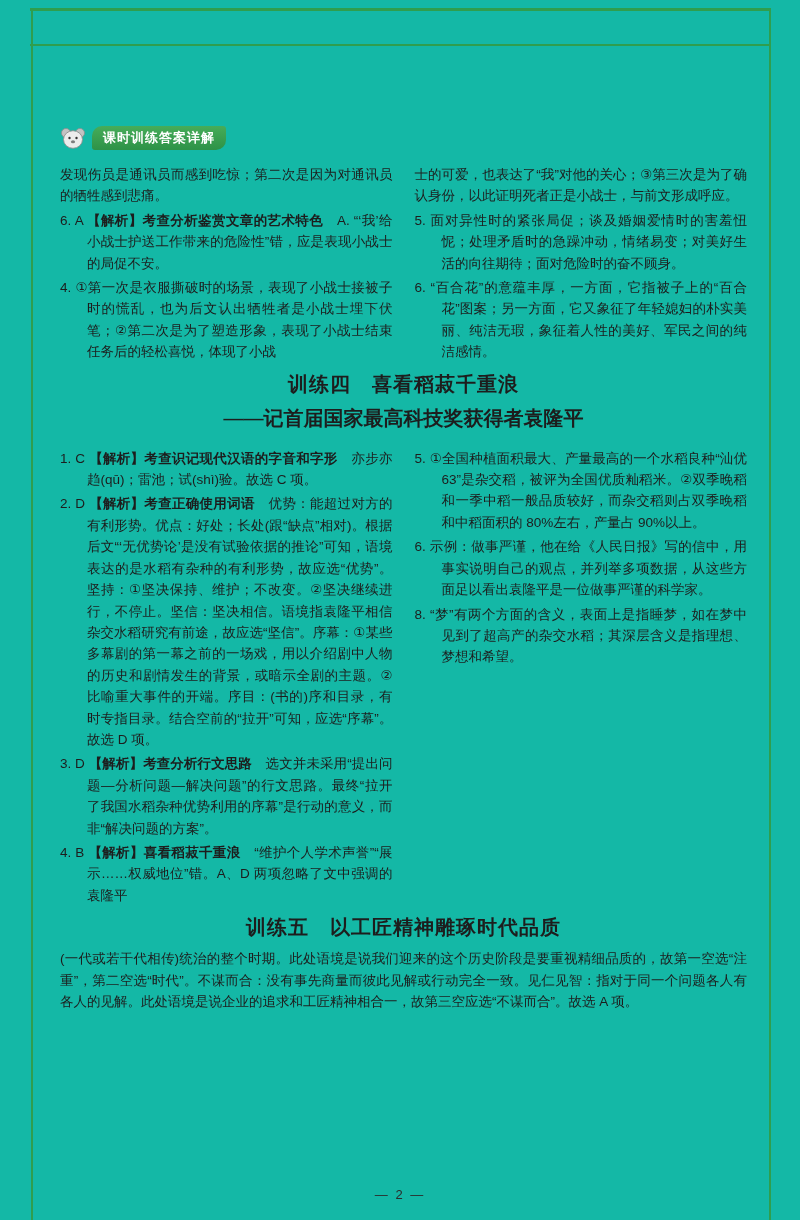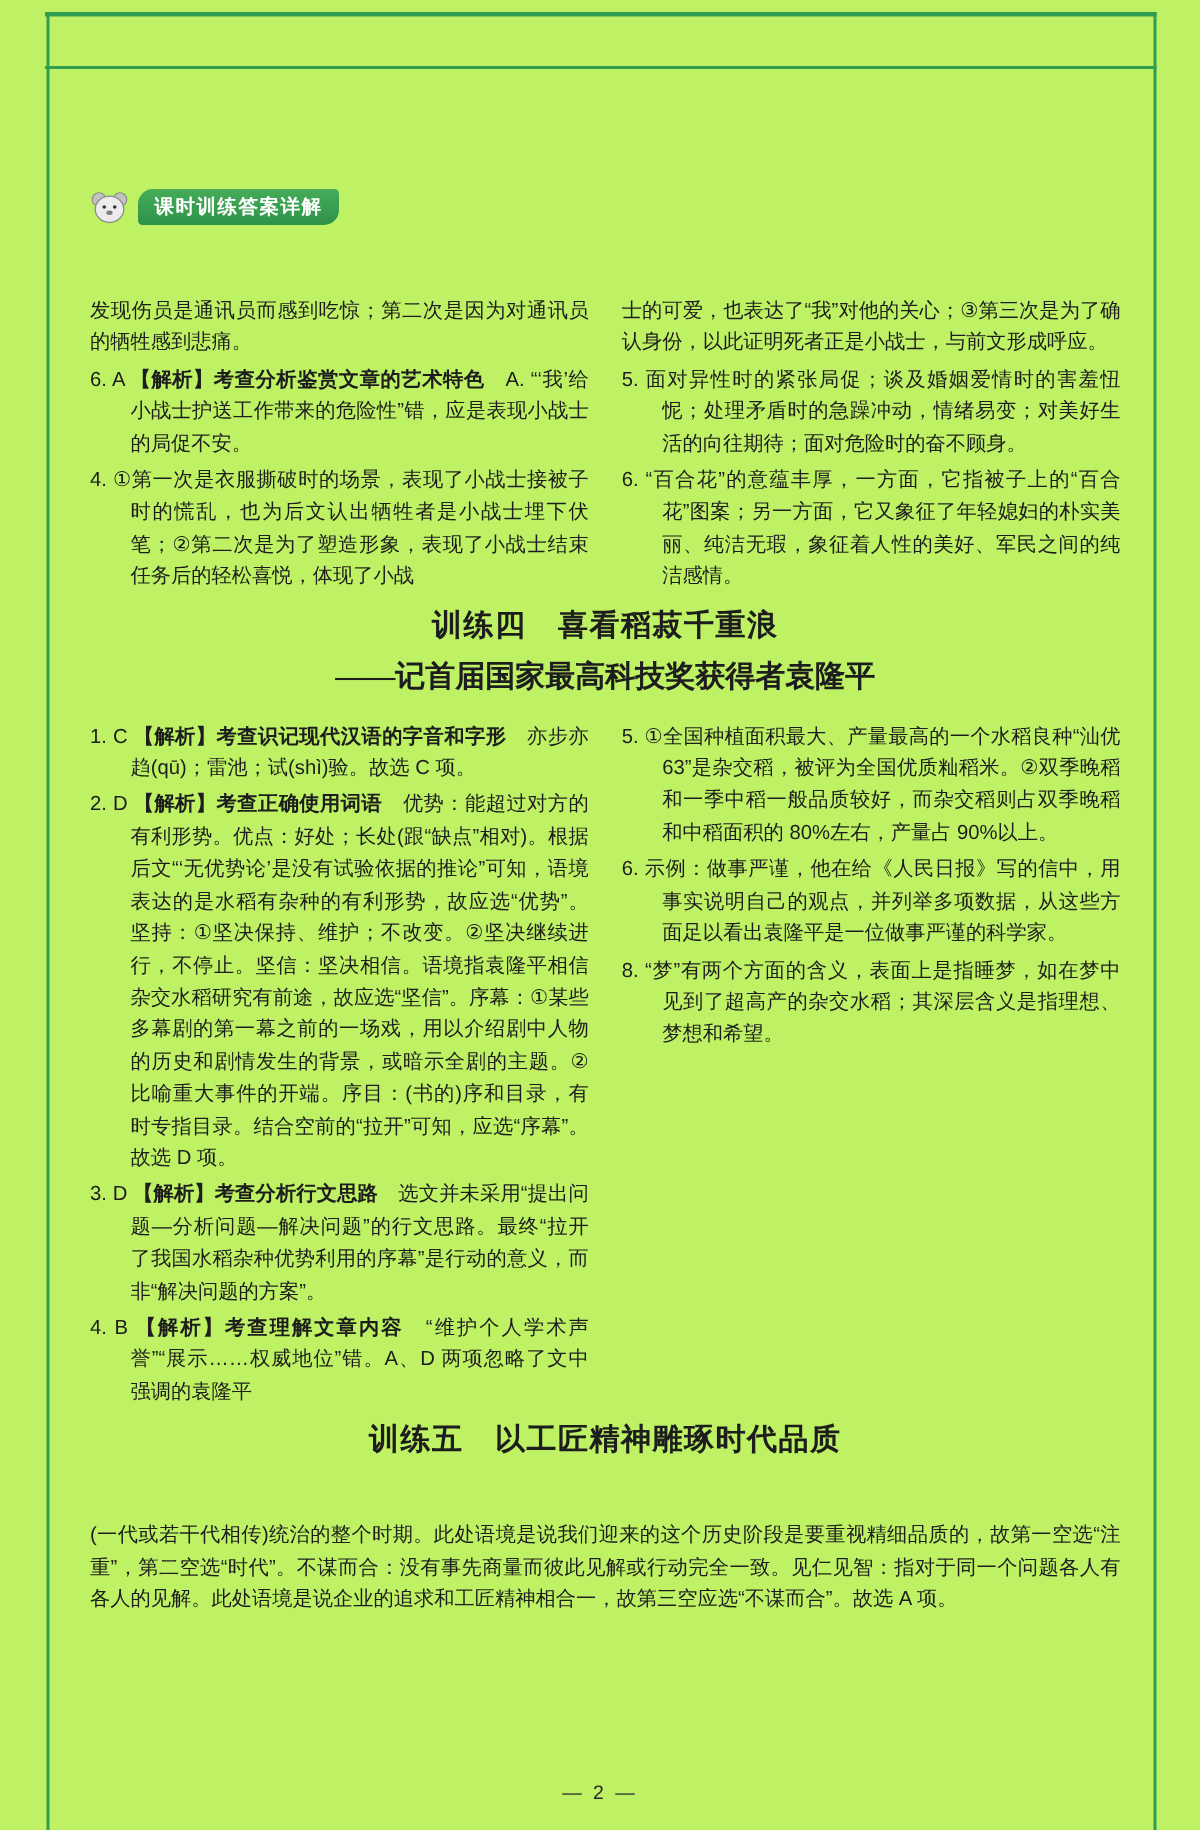--- a/index.html
+++ b/index.html
@@ -4,21 +4,21 @@
 <style>
   * { margin:0; padding:0; box-sizing:border-box; }
   html,body { width:800px; height:1220px; }
   body {
     position:relative;
     background:#fdfdfb;
     font-family:"Liberation Sans","DejaVu Sans",sans-serif;
     color:#1d1d1d;
     overflow:hidden;
   }
-  .page { position:absolute; inset:0; background:#bef264; }
+  .page { position:absolute; inset:0; background:#14b8a6; }
 
   
   .rule { position:absolute; background:#2f9e4e; }
   .rule-top-outer { left:30px; right:29px; top:8px;  height:3px; }
   .rule-top-inner { left:30px; right:29px; top:44px; height:2px; }
   .rule-left  { left:31px;  top:8px; bottom:0; width:2px; }
   .rule-right { right:29px; top:8px; bottom:0; width:2px; }
 
   .content { position:absolute; left:60px; right:53px; top:126px; }
 
@@ -32,21 +32,21 @@
 
   .cols { display:flex; gap:22px; }
   .col { flex:1; min-width:0; }
 
   .item {
     font-size:13.5px; line-height:21.4px;
     text-align:justify; text-justify:inter-ideograph;
     padding-left:27px; text-indent:-27px;
     margin-bottom:3px;
   }
-  .item.cont { padding-left:0; text-indent:0;margin-top:32px; }
+  .item.cont { padding-left:0; text-indent:0; }
   .item-num { }
   .item-tag { font-weight:bold; }
   .item-tag::after { content:"\3000"; font-weight:normal; }
 
   .sec-title {
     text-align:center; font-weight:bold; font-size:20px;
     letter-spacing:1px; margin:5px 0 7px;
   }
   .sec-subtitle {
     text-align:center; font-weight:bold; font-size:20px;
@@ -99,21 +99,21 @@
     </div>
 
     <div class="sec-title">训练四　喜看稻菽千重浪</div>
     <div class="sec-subtitle">——记首届国家最高科技奖获得者袁隆平</div>
 
     <div class="cols">
       <div class="col">
           <p class="item"><span class="item-num">1. C </span><span class="item-tag">【解析】考查识记现代汉语的字音和字形</span><span class="item-text">亦步亦趋(qū)；雷池；试(shì)验。故选 C 项。</span></p>
           <p class="item"><span class="item-num">2. D </span><span class="item-tag">【解析】考查正确使用词语</span><span class="item-text">优势：能超过对方的有利形势。优点：好处；长处(跟“缺点”相对)。根据后文“‘无优势论’是没有试验依据的推论”可知，语境表达的是水稻有杂种的有利形势，故应选“优势”。坚持：①坚决保持、维护；不改变。②坚决继续进行，不停止。坚信：坚决相信。语境指袁隆平相信杂交水稻研究有前途，故应选“坚信”。序幕：①某些多幕剧的第一幕之前的一场戏，用以介绍剧中人物的历史和剧情发生的背景，或暗示全剧的主题。②比喻重大事件的开端。序目：(书的)序和目录，有时专指目录。结合空前的“拉开”可知，应选“序幕”。故选 D 项。</span></p>
           <p class="item"><span class="item-num">3. D </span><span class="item-tag">【解析】考查分析行文思路</span><span class="item-text">选文并未采用“提出问题—分析问题—解决问题”的行文思路。最终“拉开了我国水稻杂种优势利用的序幕”是行动的意义，而非“解决问题的方案”。</span></p>
-          <p class="item"><span class="item-num">4. B </span><span class="item-tag">【解析】考查理解文章内容</span><span class="item-text">“维护个人学术声誉”“展示……权威地位”错。A、D 两项忽略了文中强调的袁隆平</span></p>
+          <p class="item"><span class="item-num">4. B </span><span class="item-tag">【解析】喜看稻菽千重浪</span><span class="item-text">“维护个人学术声誉”“展示……权威地位”错。A、D 两项忽略了文中强调的袁隆平</span></p>
         </div>
       <div class="col">
           <p class="item"><span class="item-num">5. </span><span class="item-text">①全国种植面积最大、产量最高的一个水稻良种“汕优 63”是杂交稻，被评为全国优质籼稻米。②双季晚稻和一季中稻一般品质较好，而杂交稻则占双季晚稻和中稻面积的 80%左右，产量占 90%以上。</span></p>
           <p class="item"><span class="item-num">6. </span><span class="item-text">示例：做事严谨，他在给《人民日报》写的信中，用事实说明自己的观点，并列举多项数据，从这些方面足以看出袁隆平是一位做事严谨的科学家。</span></p>
           <p class="item"><span class="item-num">8. </span><span class="item-text">“梦”有两个方面的含义，表面上是指睡梦，如在梦中见到了超高产的杂交水稻；其深层含义是指理想、梦想和希望。</span></p>
         </div>
     </div>
 
     <div class="sec-title">训练五　以工匠精神雕琢时代品质</div>
 

